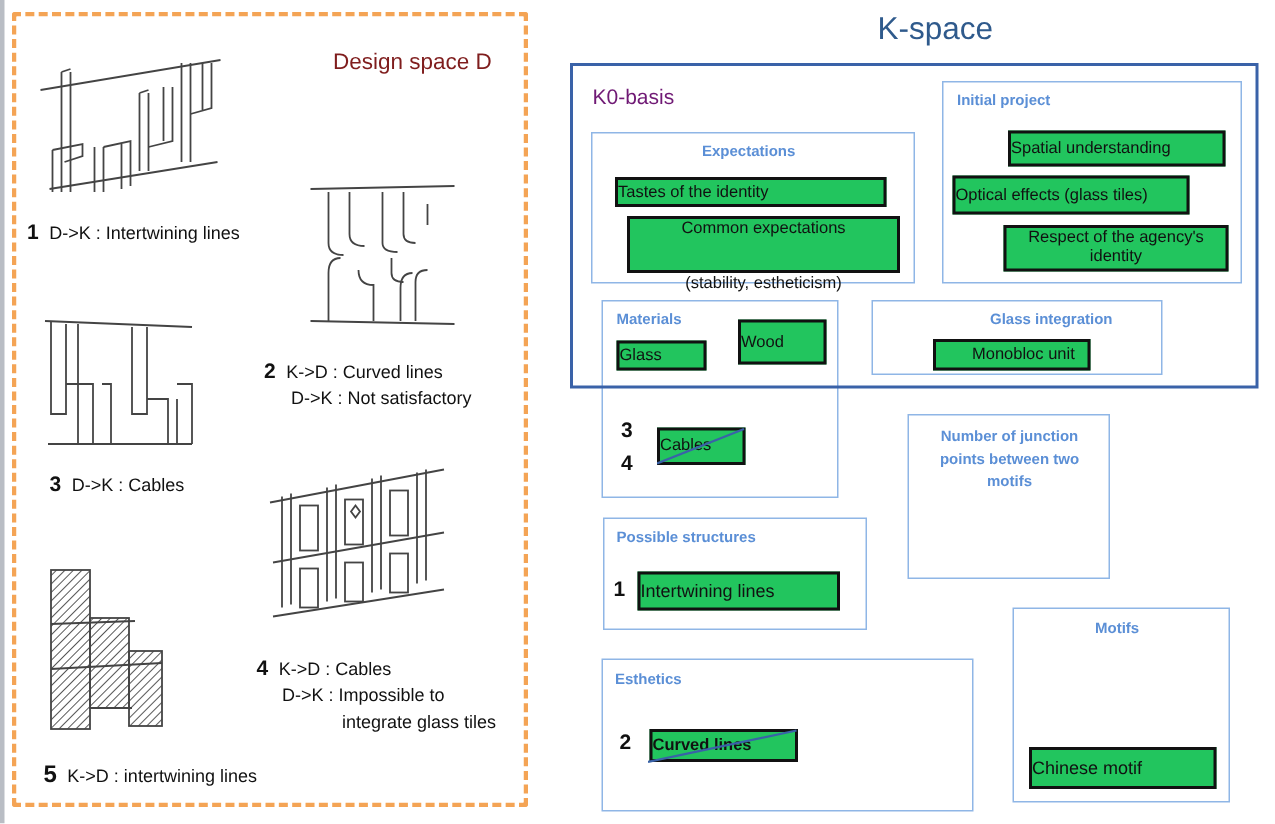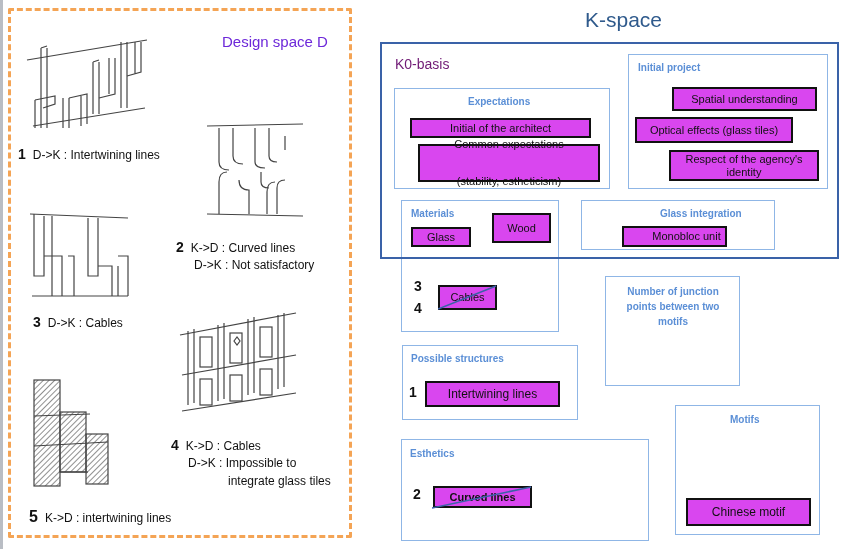--- a/index.html
+++ b/index.html
@@ -4,36 +4,36 @@
 <style>
   * { box-sizing: border-box; margin: 0; padding: 0; }
   html, body { width: 850px; height: 549px; background: #ffffff; overflow: hidden; }
   body { position: relative; font-family: "Liberation Sans", "DejaVu Sans", sans-serif; color: #111; }
   .abs { position: absolute; }
 
   .left-edge { left: 0; top: 0; width: 3px; height: 549px; background: #b9bdc4; }
 
   
   .dspace { left: 8px; top: 8px; width: 344px; height: 530px; border: 3px dashed #f4a455; border-radius: 2px; }
-  .dspace-title { left: 222px; top: 33px; color: #6d28d9; font-size: 15px; }
+  .dspace-title { left: 222px; top: 33px; color: #7f1d1d; font-size: 15px; }
 
   .caption { font-size: 12px; color: #111; line-height: 16px; white-space: nowrap; }
   .caption .num { font-weight: bold; font-size: 14px; margin-right: 7px; }
   .sketch { position: absolute; }
   .sketch path, .sketch line, .sketch rect { stroke: #444; fill: none; stroke-width: 1.2; }
 
   
   .kspace-title { left: 585px; top: 8px; font-size: 21px; color: #2f5a8c; }
   .k0 { left: 380px; top: 42px; width: 459px; height: 217px; border: 2.5px solid #3a62a8; }
   .k0-title { left: 395px; top: 56px; font-size: 14px; color: #701a75; }
 
   .lbox { border: 1.5px solid #8fb6e6; }
   .lbox-title { font-weight: bold; font-size: 10px; color: #5b8fd6; white-space: nowrap; }
 
-  .dbox { border: 2.5px solid #111; background: #d946ef; font-size: 11px; text-align: center; display: flex; align-items: center; justify-content: center; line-height: 13px; white-space: nowrap; }
+  .dbox { border: 2.5px solid #111; background: #22c55e; font-size: 11px; text-align: center; display: flex; align-items: center; line-height: 13px; white-space: nowrap; }
   .dbox.bold { font-weight: normal; font-size: 12px; }
 
   .bignum { font-weight: bold; font-size: 14px; color: #111; }
   .strike { position: absolute; pointer-events: none; }
 </style>
 </head>
 <body>
 
 <div class="abs left-edge"></div>
 
@@ -129,21 +129,21 @@
 <div class="abs kspace-title">K-space</div>
 
 <div class="abs lbox" style="left:401px;top:200px;width:158px;height:132px;"></div>
 
 <div class="abs k0"></div>
 <div class="abs k0-title">K0-basis</div>
 
 <div class="abs lbox" style="left:394px;top:88px;width:216px;height:101px;"></div>
 <div class="abs lbox-title" style="left:468px;top:96px;">Expectations</div>
 <div class="abs dbox" style="left:410px;top:118px;width:181px;height:20px;">
-  <span>Initial of the architect</span>
+  <span>Tastes of the identity</span>
 </div>
 <div class="abs dbox" style="left:418px;top:144px;width:182px;height:38px;flex-direction:column;gap:24px;">
   <span>Common expectations</span>
   <span>(stability, estheticism)</span>
 </div>
 
 <div class="abs lbox" style="left:628px;top:54px;width:200px;height:135px;"></div>
 <div class="abs lbox-title" style="left:638px;top:62px;">Initial project</div>
 <div class="abs dbox" style="left:672px;top:87px;width:145px;height:24px;">
   <span>Spatial understanding</span>

